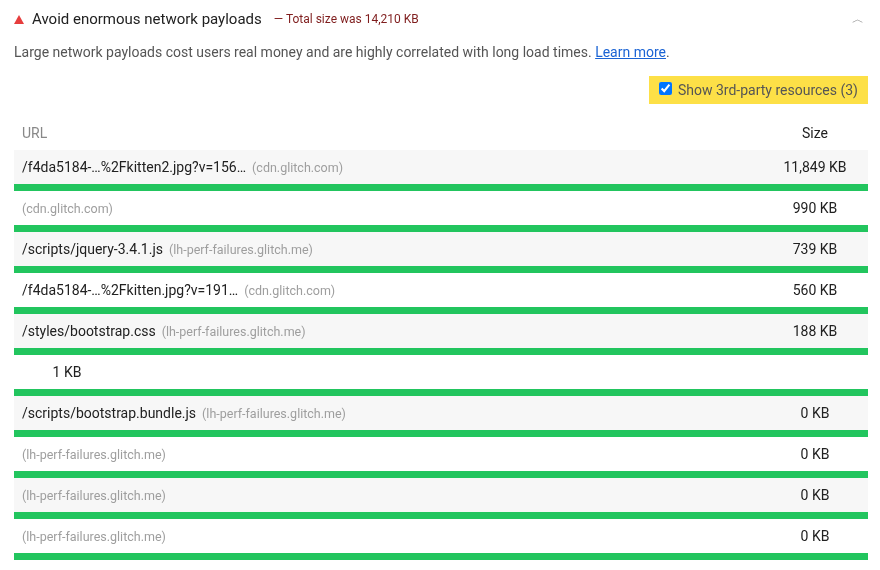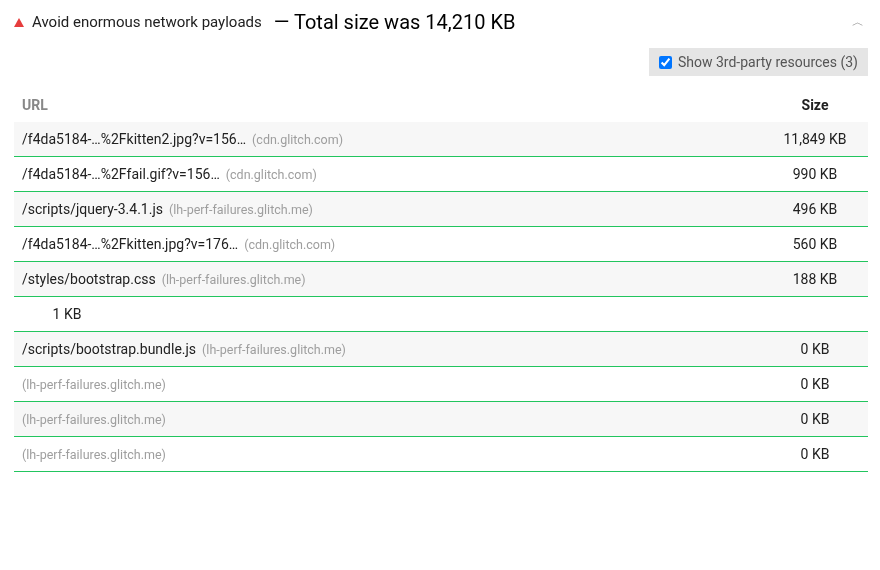--- a/index.html
+++ b/index.html
@@ -22,21 +22,21 @@
     cursor: pointer;
   }
   .triangle-icon {
     width: 0; height: 0;
     border-left: 5px solid transparent;
     border-right: 5px solid transparent;
     border-bottom: 9px solid #e63d3d;
     flex-shrink: 0;
   }
   .audit-title { color: #212121; font-size: 15px; }
-  .audit-subtitle { color: #000000; font-size: 20px; margin-left: 4px; }
+  .audit-subtitle { color: #7f1d1d; font-size: 12px; margin-left: 4px; }
   .chevron {
     margin-left: auto;
     color: #888;
     font-size: 12px;
     padding-right: 4px;
   }
   .description {
     margin-top: 14px;
     color: #555;
     font-size: 14px;
@@ -46,63 +46,66 @@
     color: #1a63d4;
     text-decoration: underline;
     cursor: pointer;
   }
   .toggle-row {
     margin-top: 14px;
     display: flex;
     justify-content: flex-end;
   }
   .toggle-box {
-    background: #e5e5e5;
+    background: #fde047;
     padding: 6px 10px;
     display: flex;
-    align-items: center;
+    align-items: flex-start;
     gap: 6px;
     color: #555;
     font-size: 14px;
   }
   .toggle-box input { margin: 0; }
   .table {
     margin-top: 12px;
     width: 100%;
   }
   .thead, .trow {
     display: flex;
     align-items: center;
     padding: 9px 8px;
     font-size: 14px;
   }
   .thead {
     color: #888;
-    font-weight: 700;
+    font-weight: 400;
   }
   .col-url { flex: 1; display: flex; align-items: baseline; gap: 6px; min-width: 0; }
   .col-size { text-align: center; min-width: 90px; color: #212121; }
-  .trow { border-bottom: 1px solid #22c55e; }
+  .trow { border-bottom: 7px solid #22c55e; }
   .trow:nth-child(even) { background: #f7f7f7; }
   
   .url-path { color: #212121; white-space: nowrap; overflow: hidden; text-overflow: ellipsis; }
   .url-host { color: #9e9e9e; font-size: 12.5px; white-space: nowrap; text-align: center; }
 </style>
 </head>
 <body>
 
 <div class="audit">
 
   <div class="audit-header">
     <div class="triangle-icon"></div>
     <span class="audit-title">Avoid enormous network payloads</span>
     <span class="audit-subtitle">— Total size was 14,210 KB</span>
     <span class="chevron">︿</span>
   </div>
 
+  <div class="description">
+    <span>Large network payloads cost users real money and are highly correlated with long load times. </span><a class="learn-more">Learn more</a><span>.</span>
+  </div>
 
   <div class="toggle-row">
     <label class="toggle-box">
       <input type="checkbox" checked="" style="">
       <span>Show 3rd-party resources (3)</span>
     </label>
   </div>
 
   <div class="table">
     <div class="thead">
@@ -112,35 +115,34 @@
 
   <div class="trow">
         <div class="col-url">
           <span class="url-path">/f4da5184-…%2Fkitten2.jpg?v=156…</span>
           <span class="url-host">(cdn.glitch.com)</span>
         </div>
         <div class="col-size">11,849 KB</div>
       </div>
       <div class="trow">
         <div class="col-url">
-          <span class="url-path">/f4da5184-…%2Ffail.gif?v=156…</span>
           <span class="url-host">(cdn.glitch.com)</span>
         </div>
         <div class="col-size">990 KB</div>
       </div>
       <div class="trow">
         <div class="col-url">
           <span class="url-path">/scripts/jquery-3.4.1.js</span>
           <span class="url-host">(lh-perf-failures.glitch.me)</span>
         </div>
-        <div class="col-size">496 KB</div>
+        <div class="col-size">739 KB</div>
       </div>
       <div class="trow">
         <div class="col-url">
-          <span class="url-path">/f4da5184-…%2Fkitten.jpg?v=176…</span>
+          <span class="url-path">/f4da5184-…%2Fkitten.jpg?v=191…</span>
           <span class="url-host">(cdn.glitch.com)</span>
         </div>
         <div class="col-size">560 KB</div>
       </div>
       <div class="trow">
         <div class="col-url">
           <span class="url-path">/styles/bootstrap.css</span>
           <span class="url-host">(lh-perf-failures.glitch.me)</span>
         </div>
         <div class="col-size">188 KB</div>

